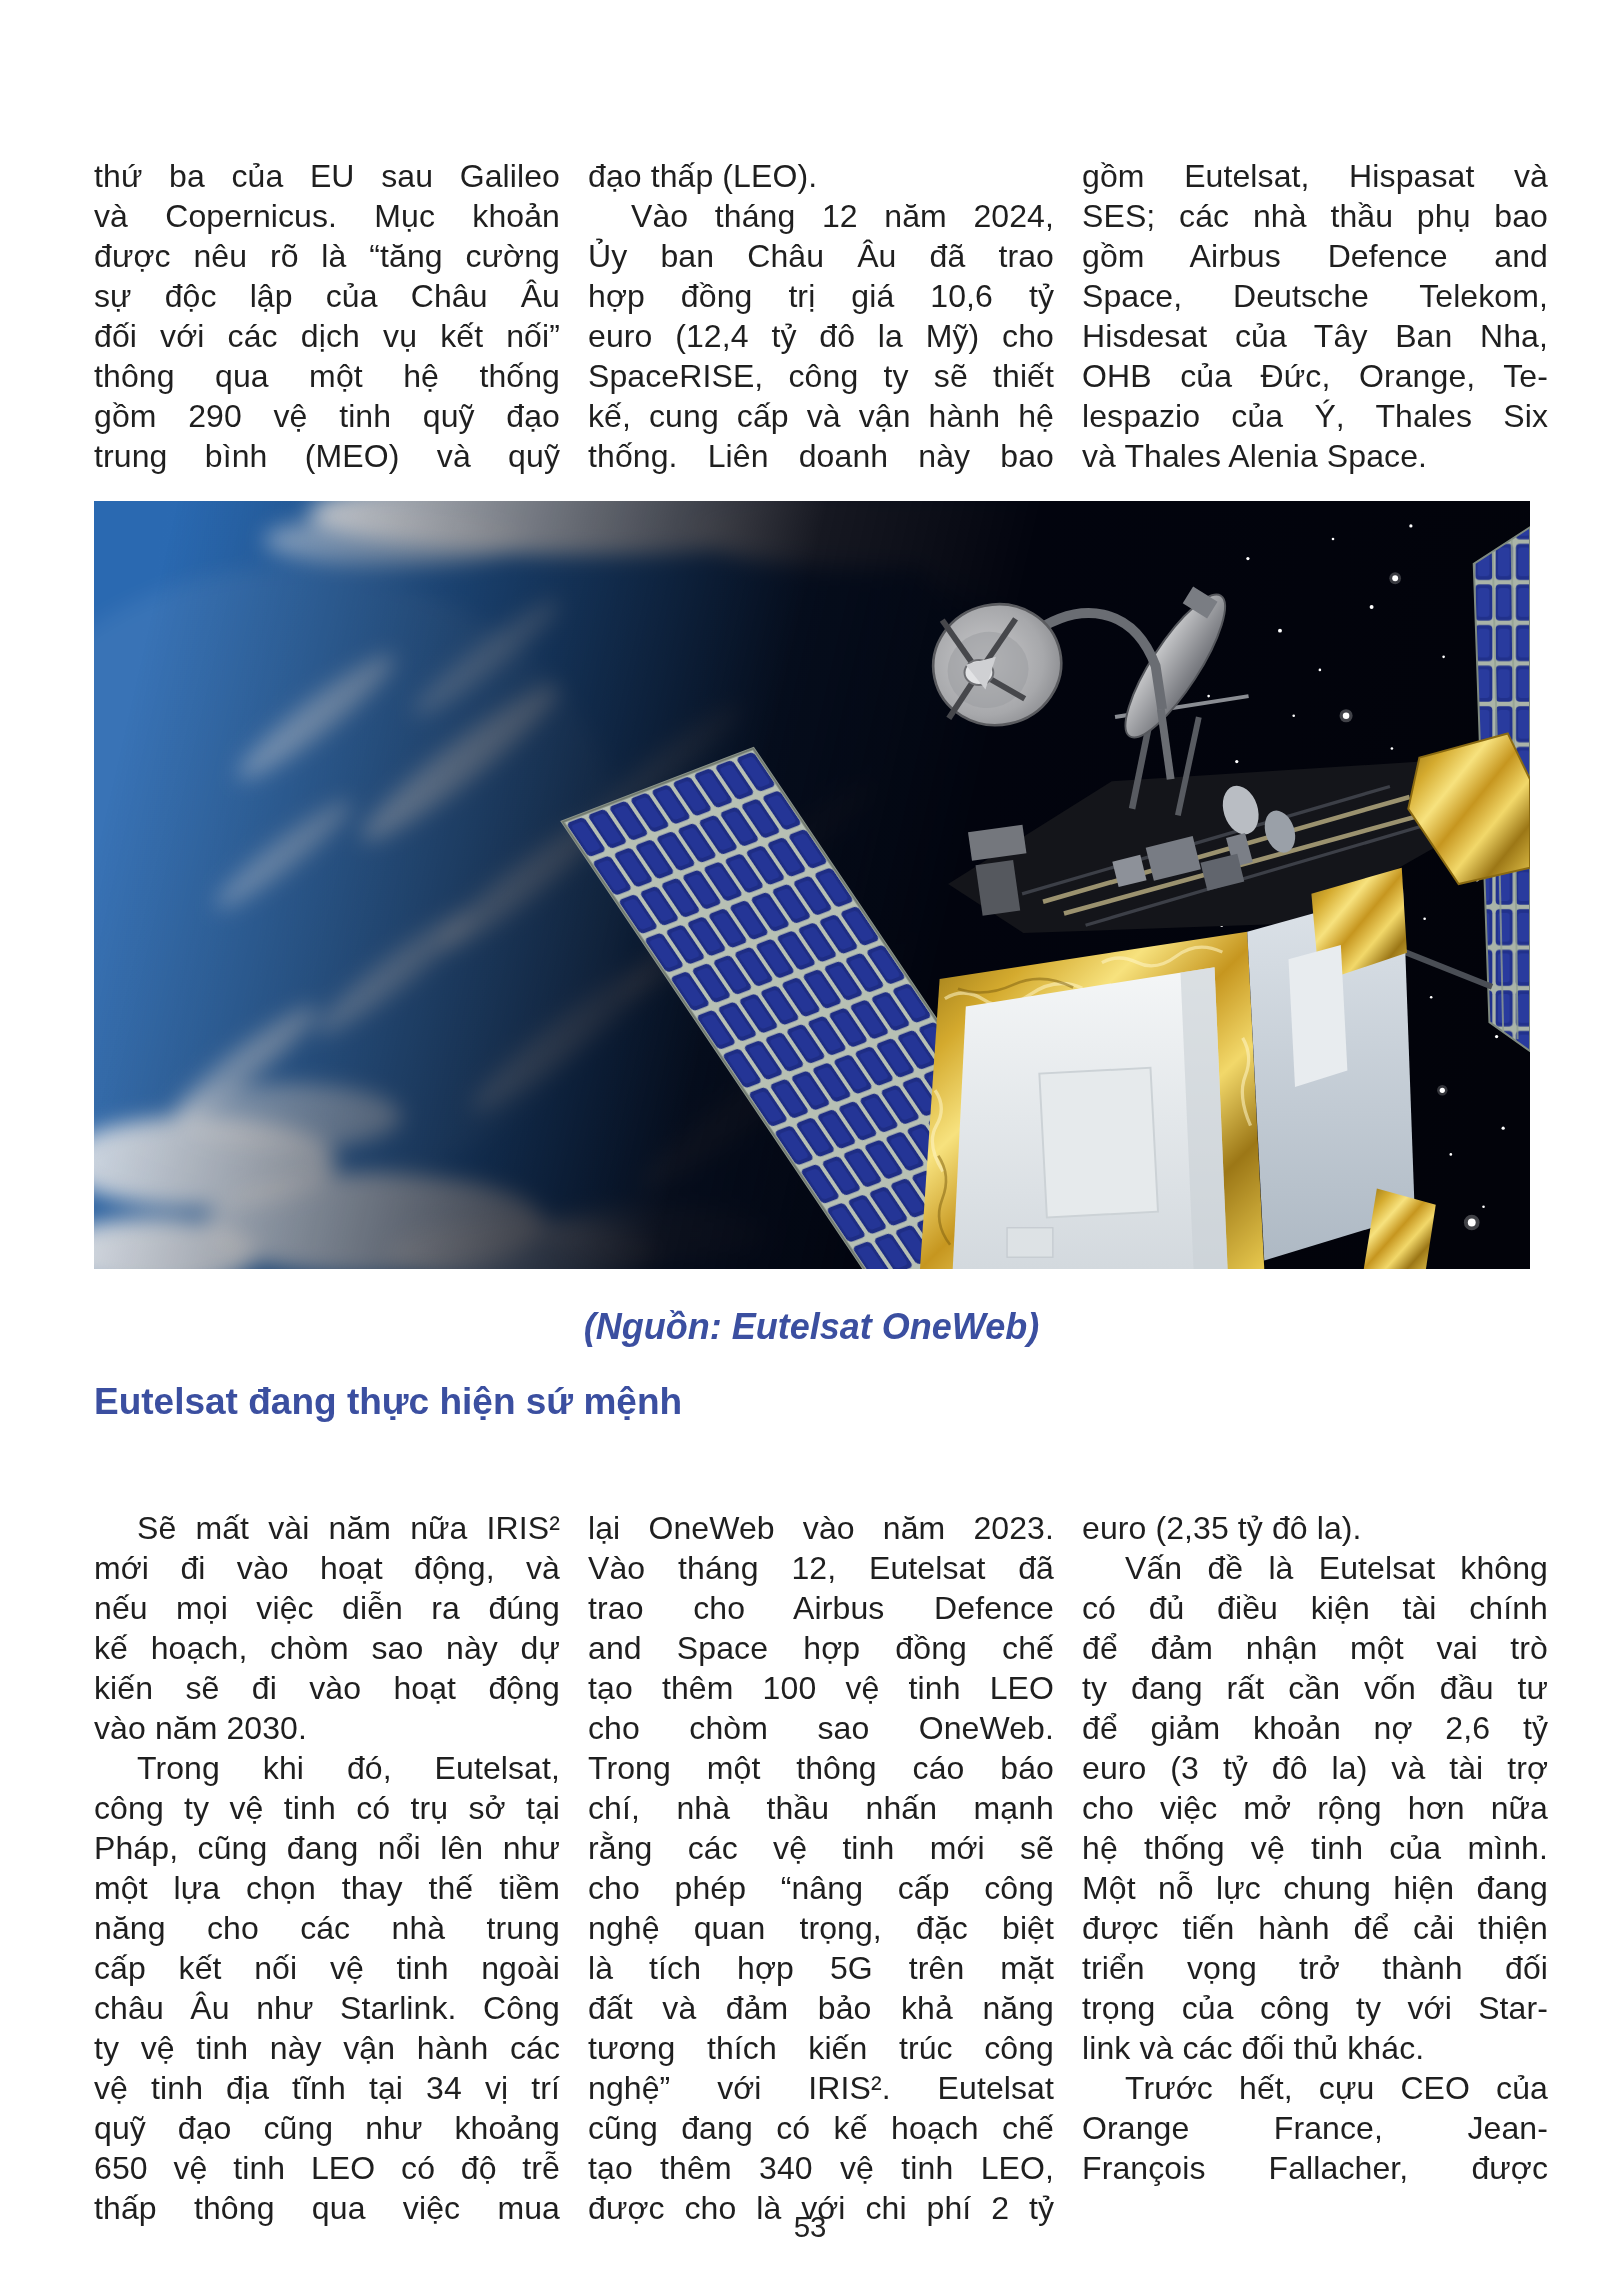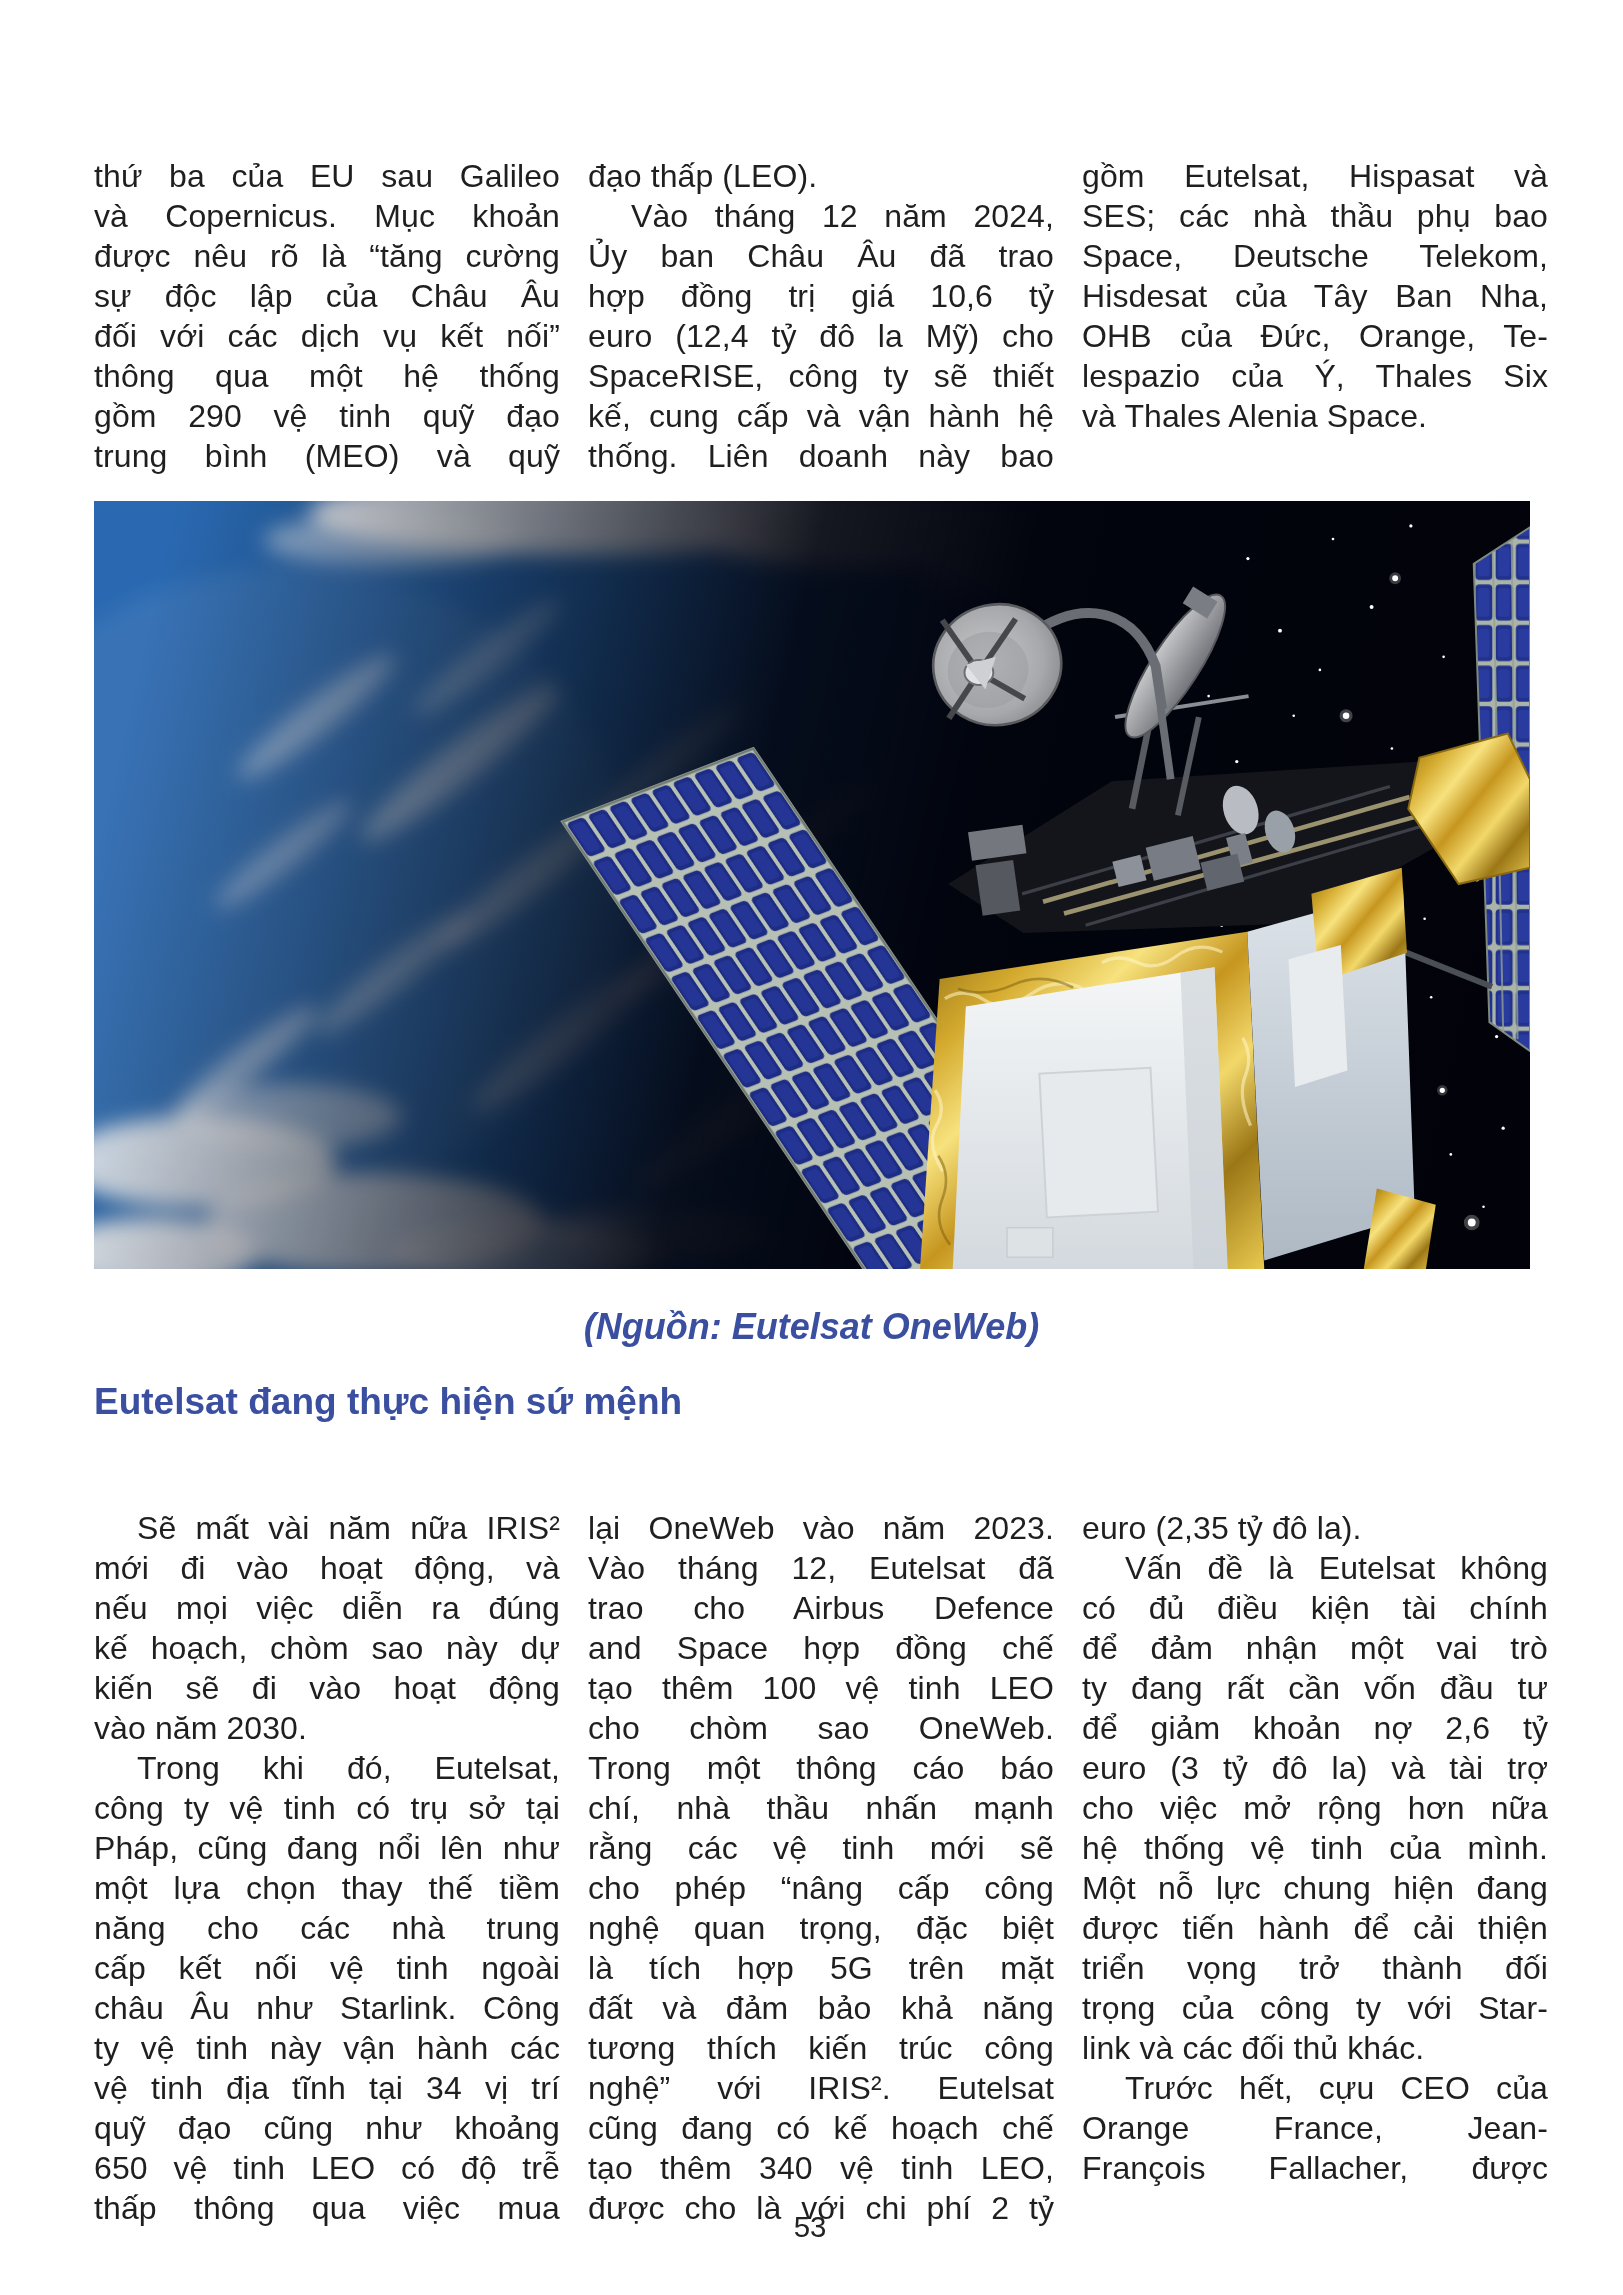--- a/index.html
+++ b/index.html
@@ -57,20 +57,21 @@
       <div class="line just">hợp đồng trị giá 10,6 tỷ</div>
       <div class="line just">euro (12,4 tỷ đô la Mỹ) cho</div>
       <div class="line just">SpaceRISE, công ty sẽ thiết</div>
       <div class="line just">kế, cung cấp và vận hành hệ</div>
       <div class="line just">thống. Liên doanh này bao</div>
     </div>
   <div class="col">
 
   <div class="line just">gồm Eutelsat, Hispasat và</div>
       <div class="line just">SES; các nhà thầu phụ bao</div>
+      <div class="line just">gồm Airbus Defence and</div>
       <div class="line just">Space, Deutsche Telekom,</div>
       <div class="line just">Hisdesat của Tây Ban Nha,</div>
       <div class="line just">OHB của Đức, Orange, Te-</div>
       <div class="line just">lespazio của Ý, Thales Six</div>
       <div class="line">và Thales Alenia Space.</div>
     </div>
 </div>
 
 <div id="figure">
 <svg viewBox="0 0 2194 1173" preserveAspectRatio="none" xmlns="http://www.w3.org/2000/svg">

